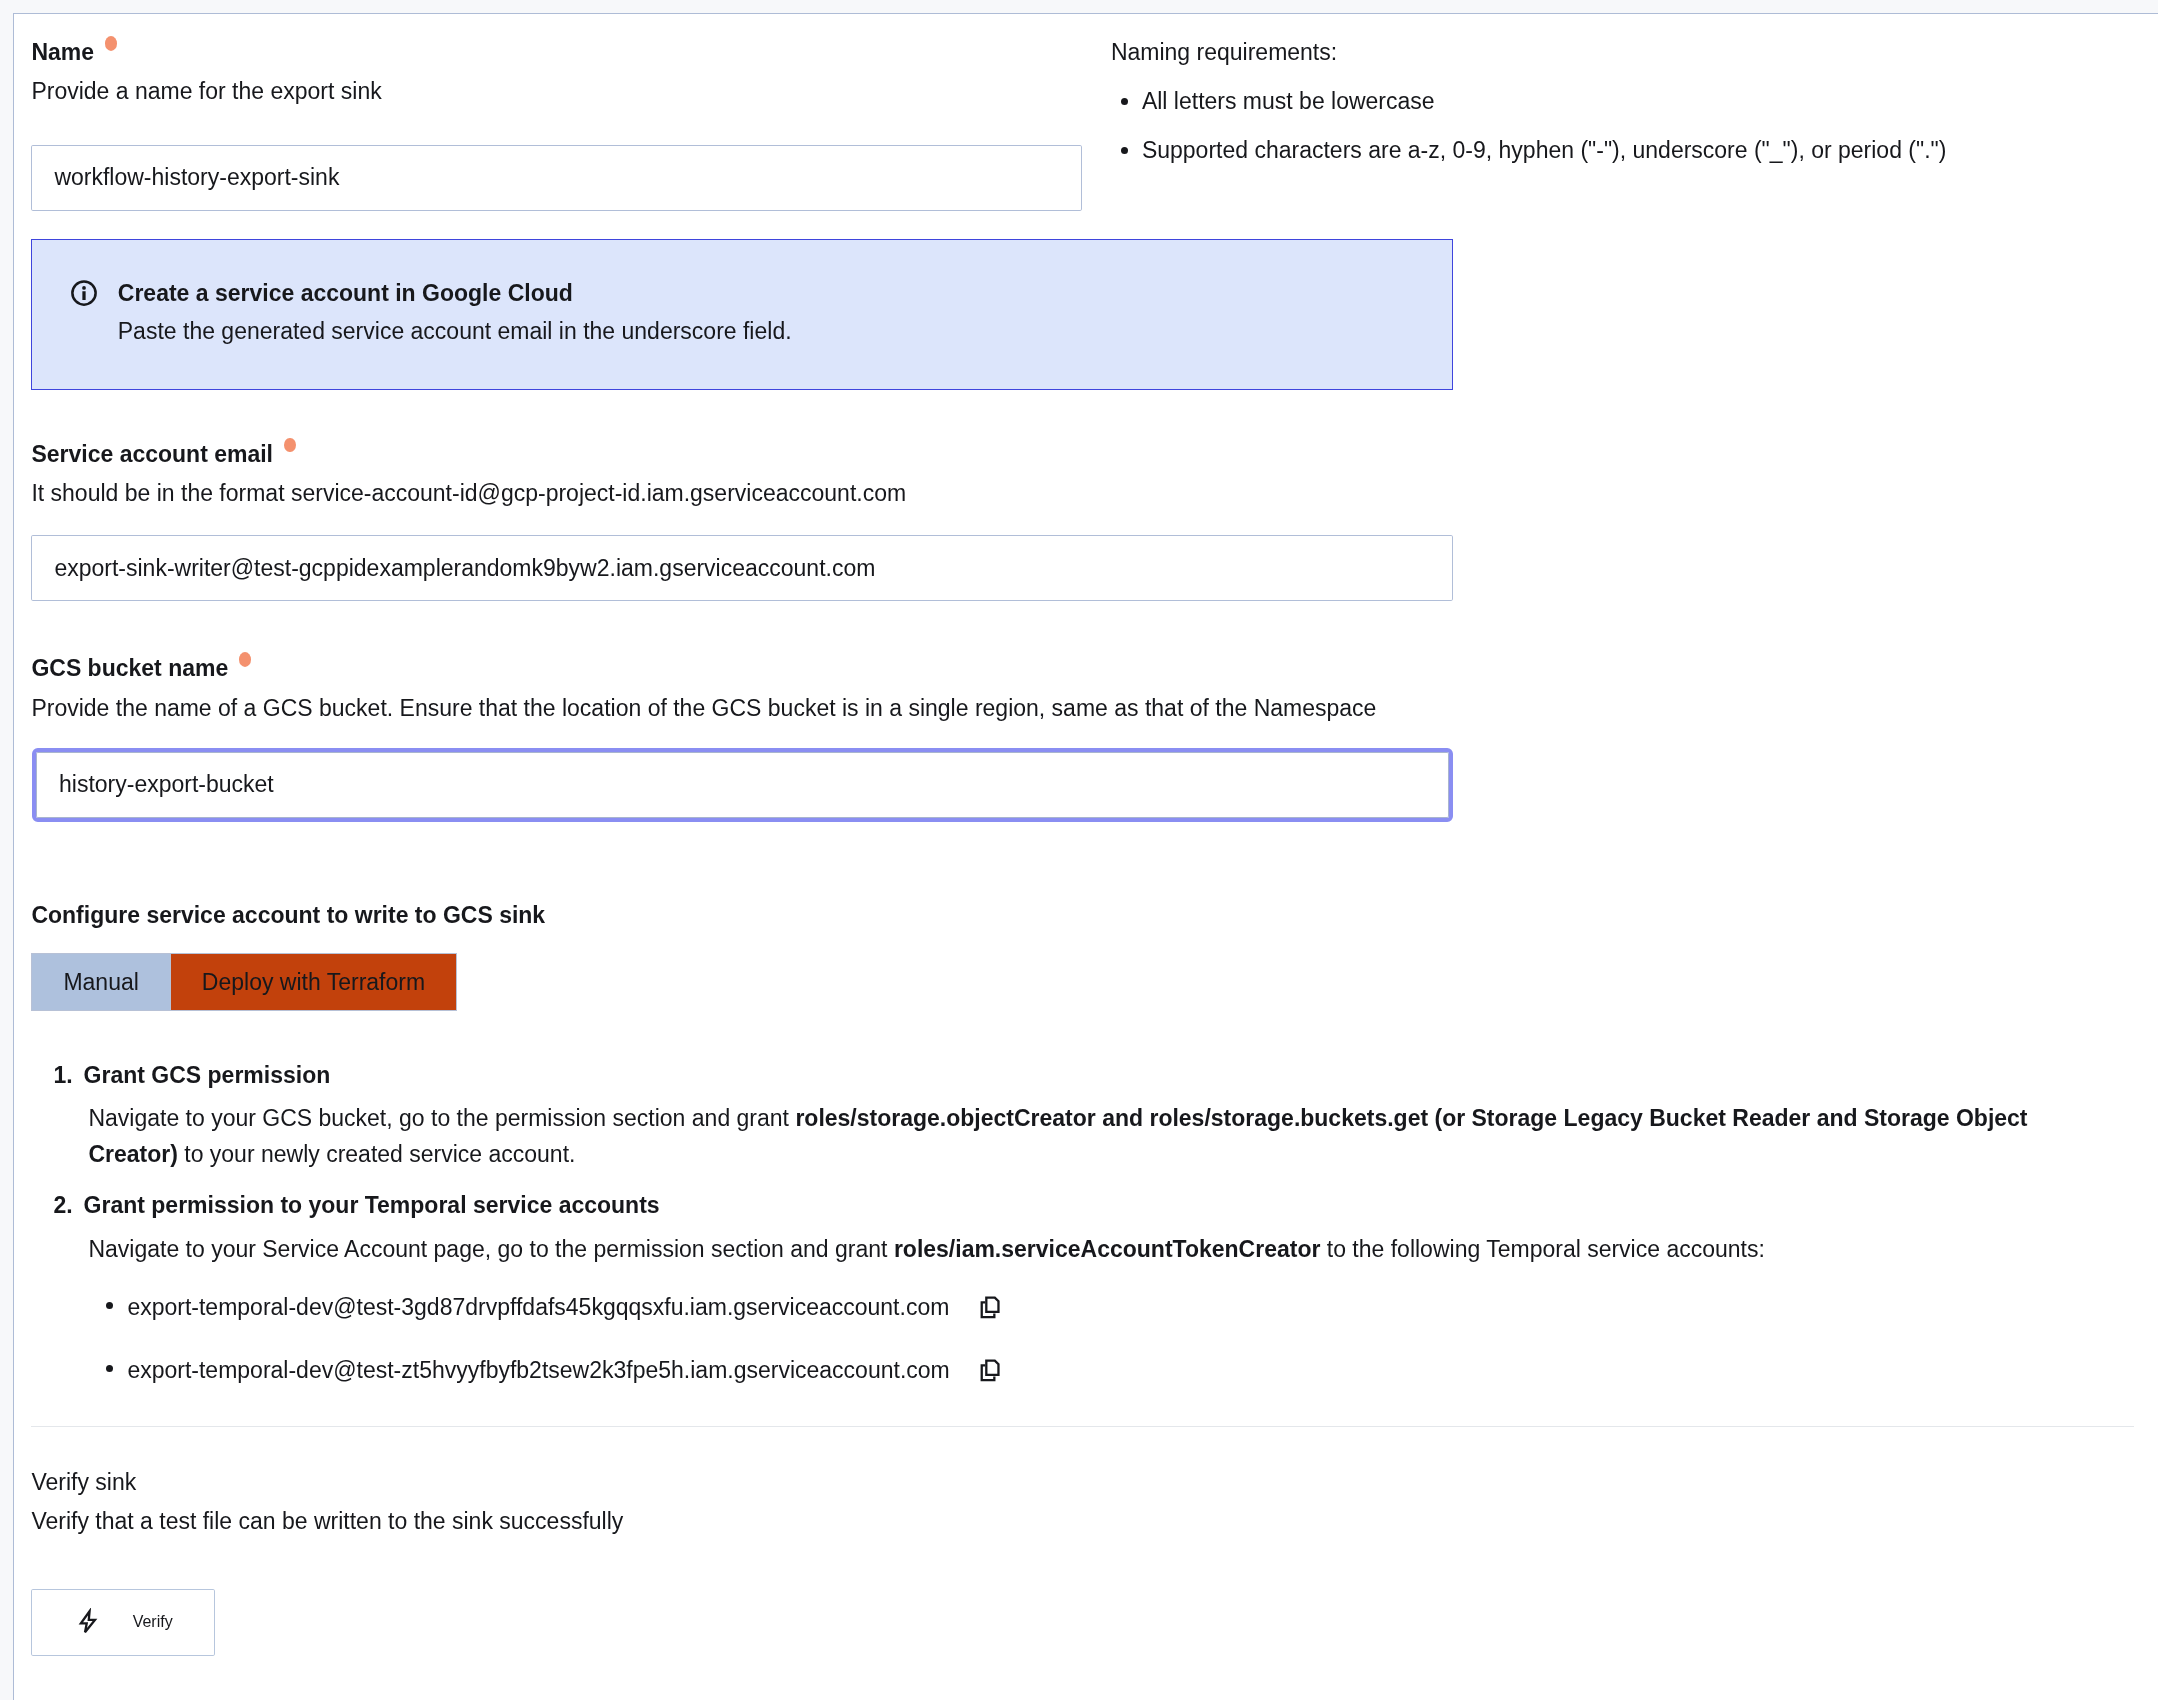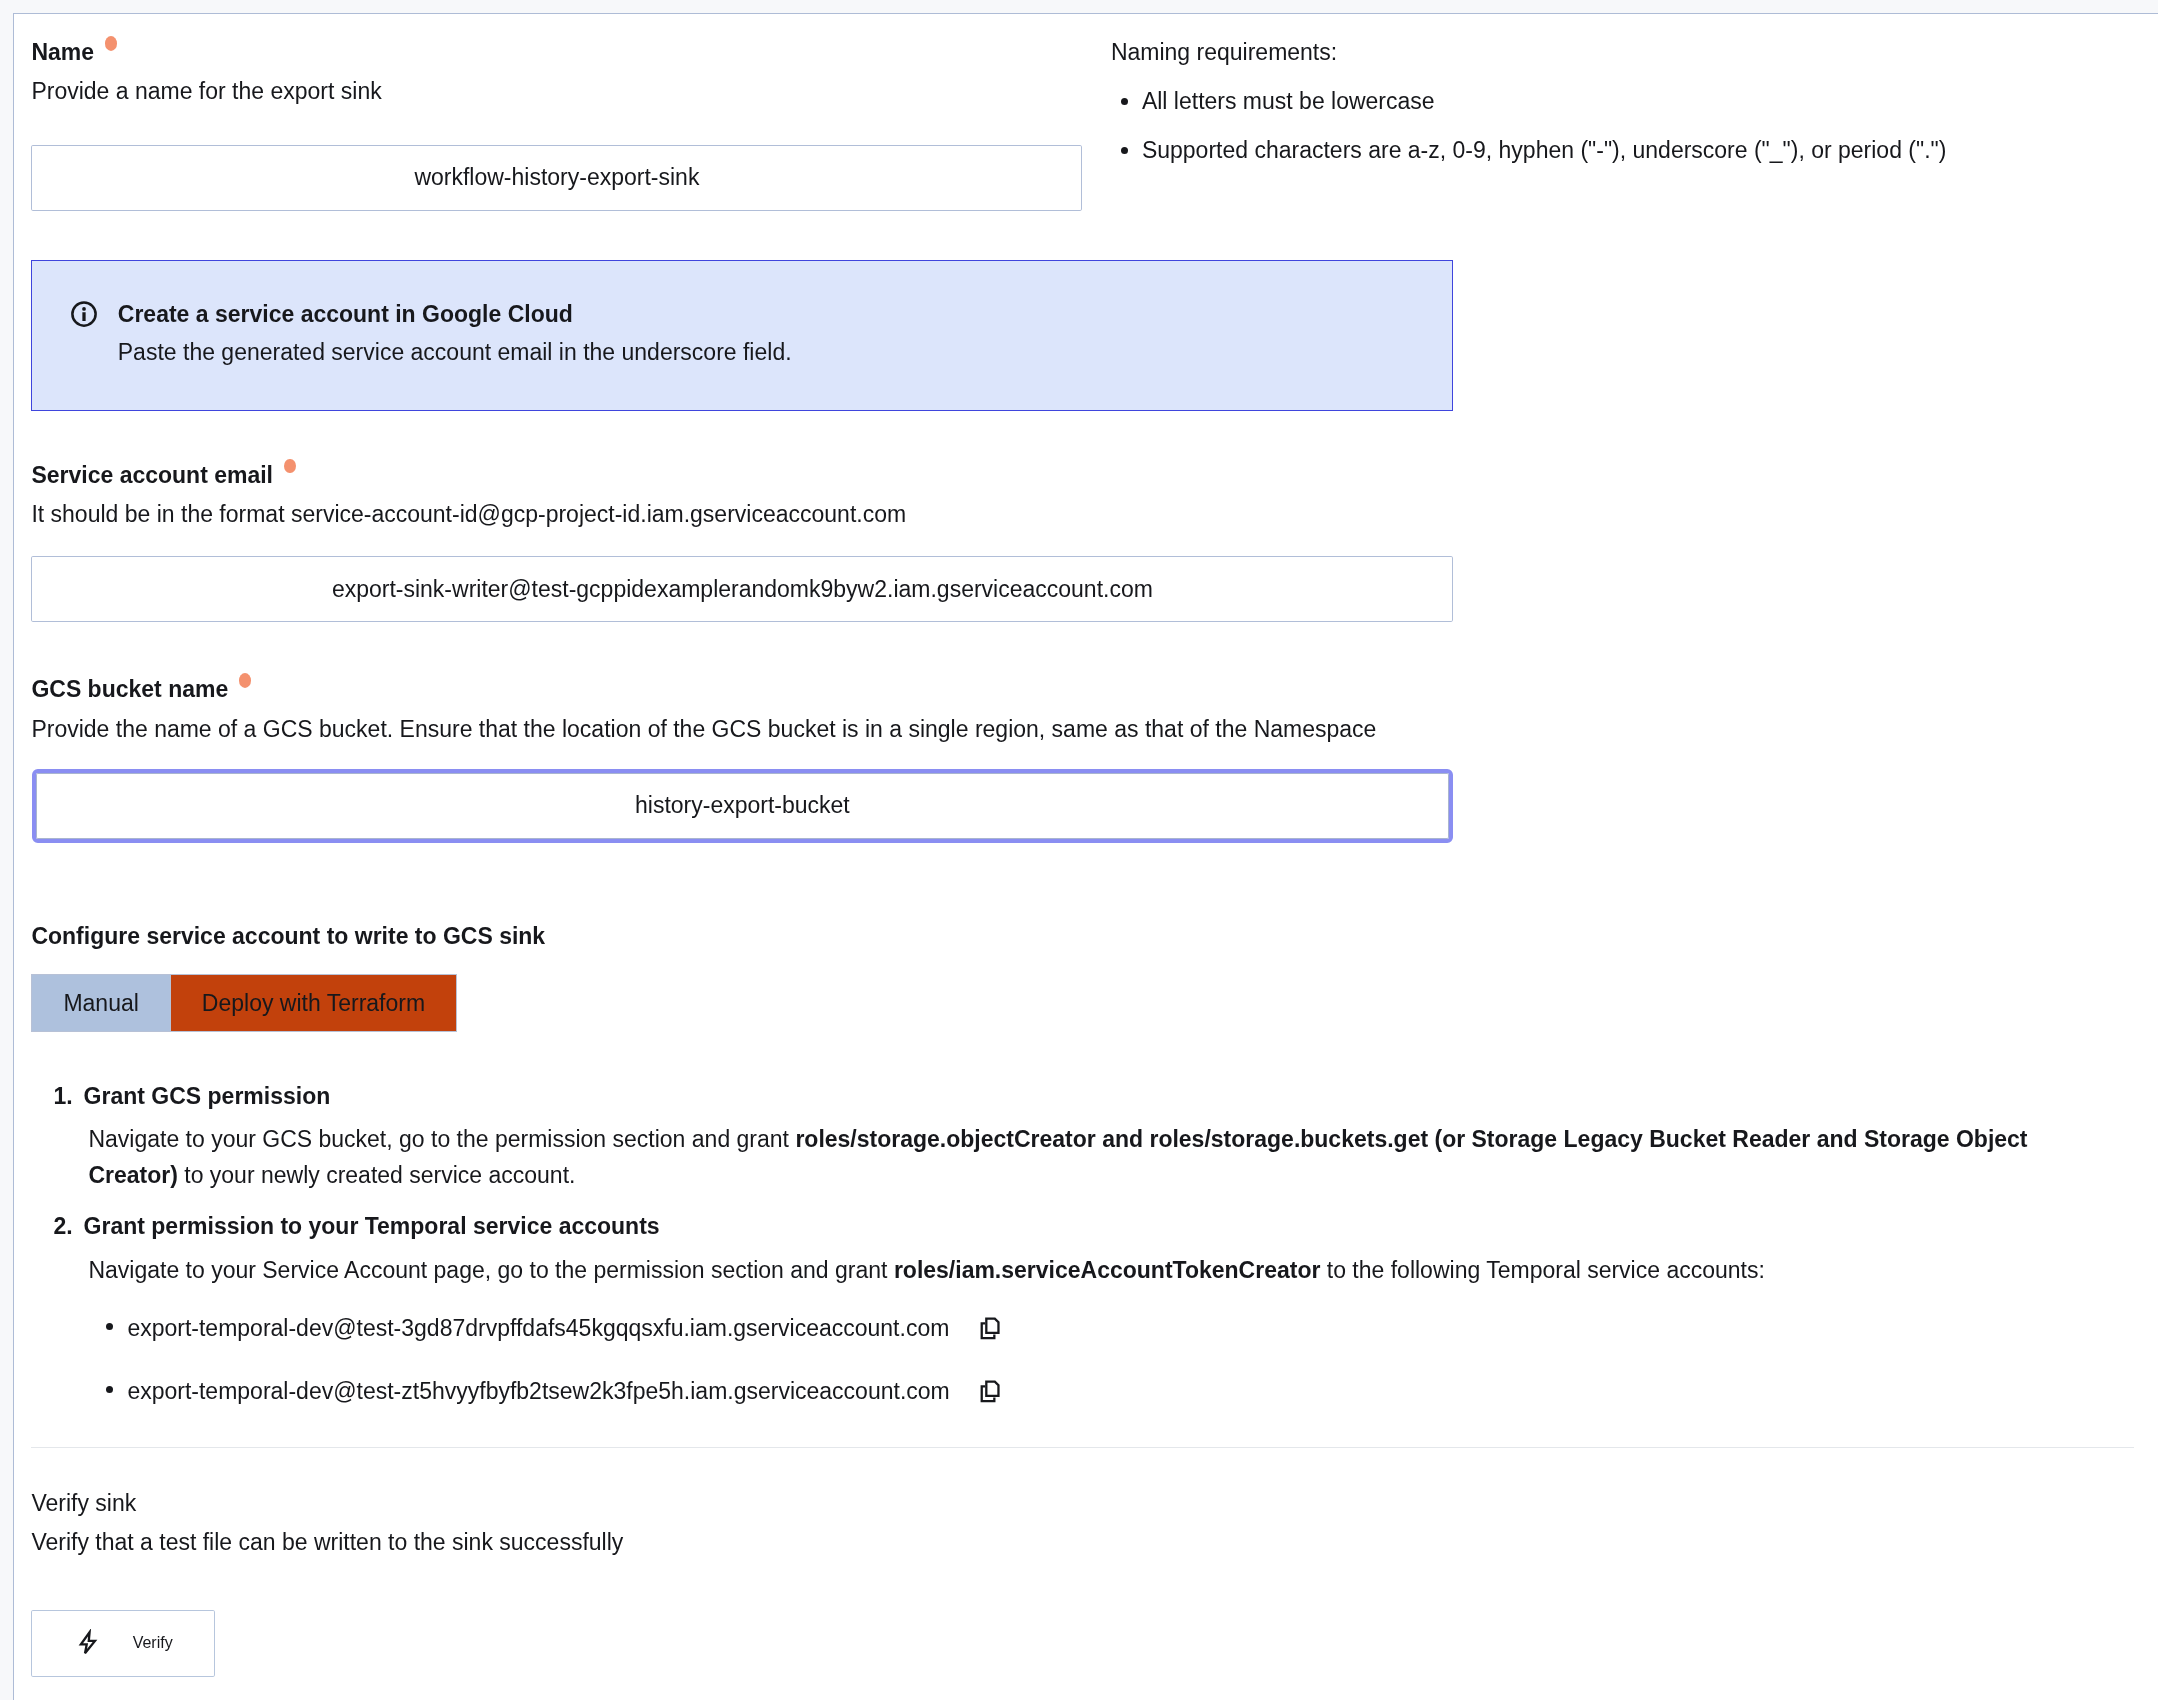--- a/index.html
+++ b/index.html
@@ -22,39 +22,39 @@
   
   .field-label { display:flex; align-items:flex-start; gap:11px; font-weight:700; }
   .req-dot { width:12px; height:14.7px; border-radius:50%; background:#f4916e; display:inline-block; }
   .field-desc { margin-top:7.3px; }
 
   
   .text-input {
     display:block; width:100%; height:66px;
     border:1.8px solid #b1bed8; border-radius:1.8px; background:#fff;
     font-family:"Liberation Sans", sans-serif; font-size:23px; color:#17181c;
-    padding:0 22px; outline:none;text-align:center;
+    padding:0 22px; outline:none;
   }
   .text-input.focused {
     border:1.8px solid #a9b5cf;
     outline:4.6px solid #8a8ef2;
     margin:0 4.6px; width:calc(100% - 9.2px);
   }
 
   .top-row { display:flex; }
   .col-left { width:1051px; flex:none; }
   .col-right { margin-left:28.5px; flex:1; }
   .input1-wrap { margin-top:37px; }
 
   .req-list { margin:5.5px 0 0 0; padding-left:31px; }
   .req-list li { margin-top:17px; }
 
   
   .alert {
-    margin-top:49px; width:1422px; height:151px;
+    margin-top:28px; width:1422px; height:151px;
     background:#dce5fb; border:1.8px solid #3f45dd;
     padding:37px 27.5px 0 37px;
     display:flex; gap:18.4px; align-items:flex-start;
   }
   .alert-icon { flex:none; margin-top:1.8px; }
   .alert-title { font-weight:700; }
   .alert-desc { margin-top:6.4px; }
 
   .sa-label { margin-top:48px; }
   .gcs-label { margin-top:51px; }

